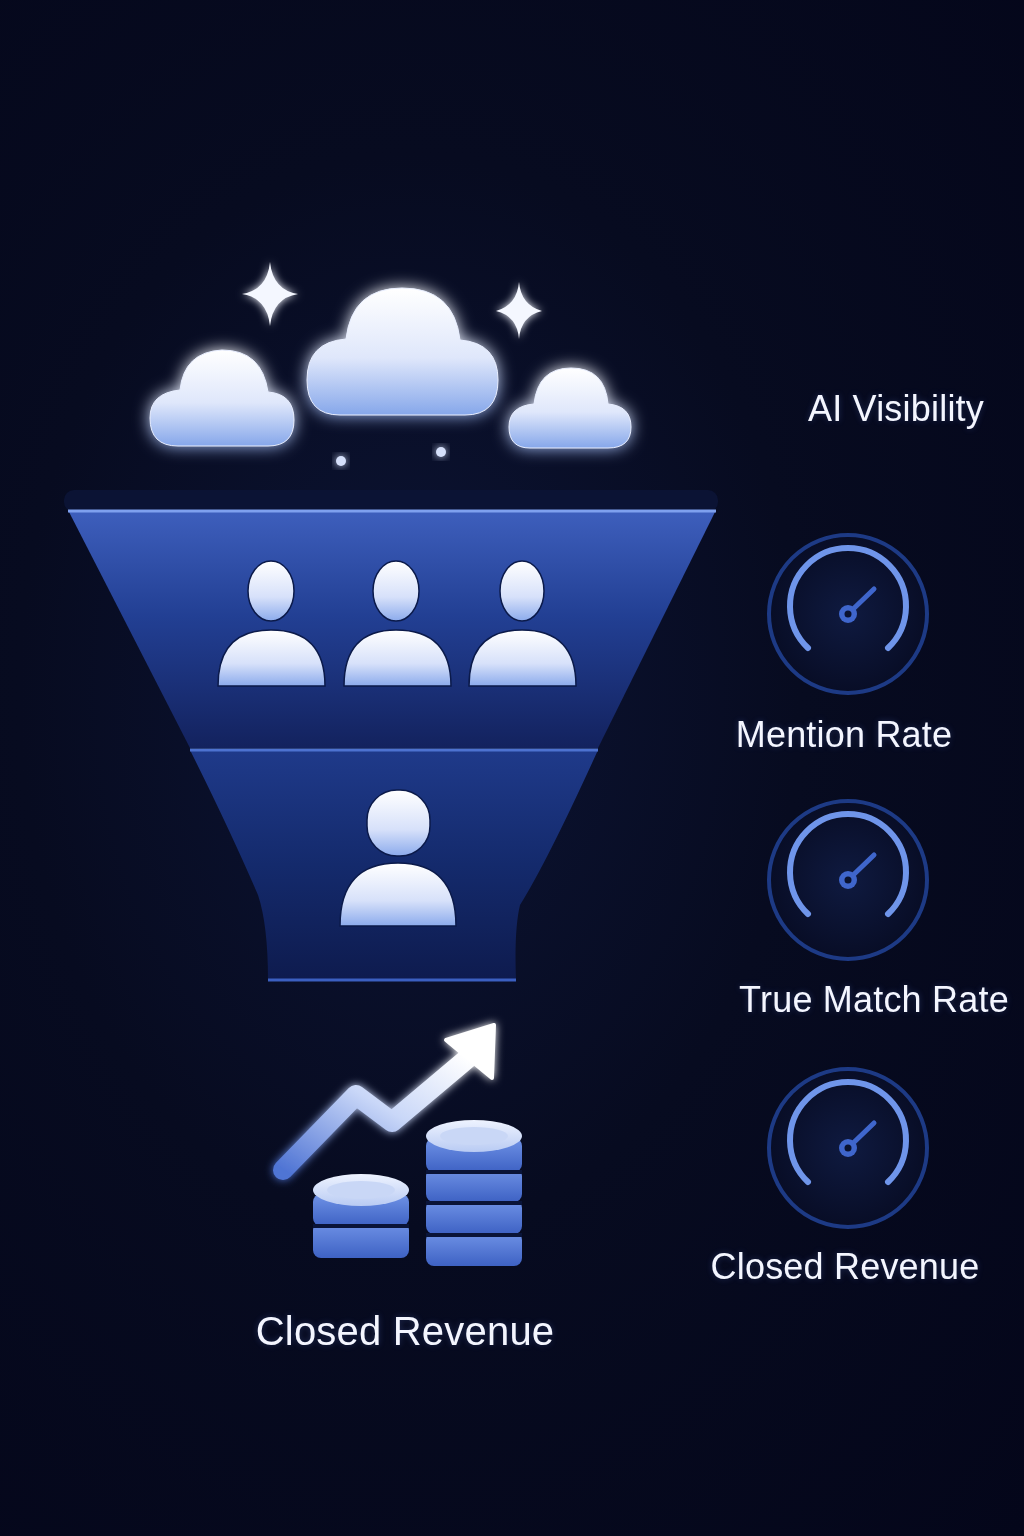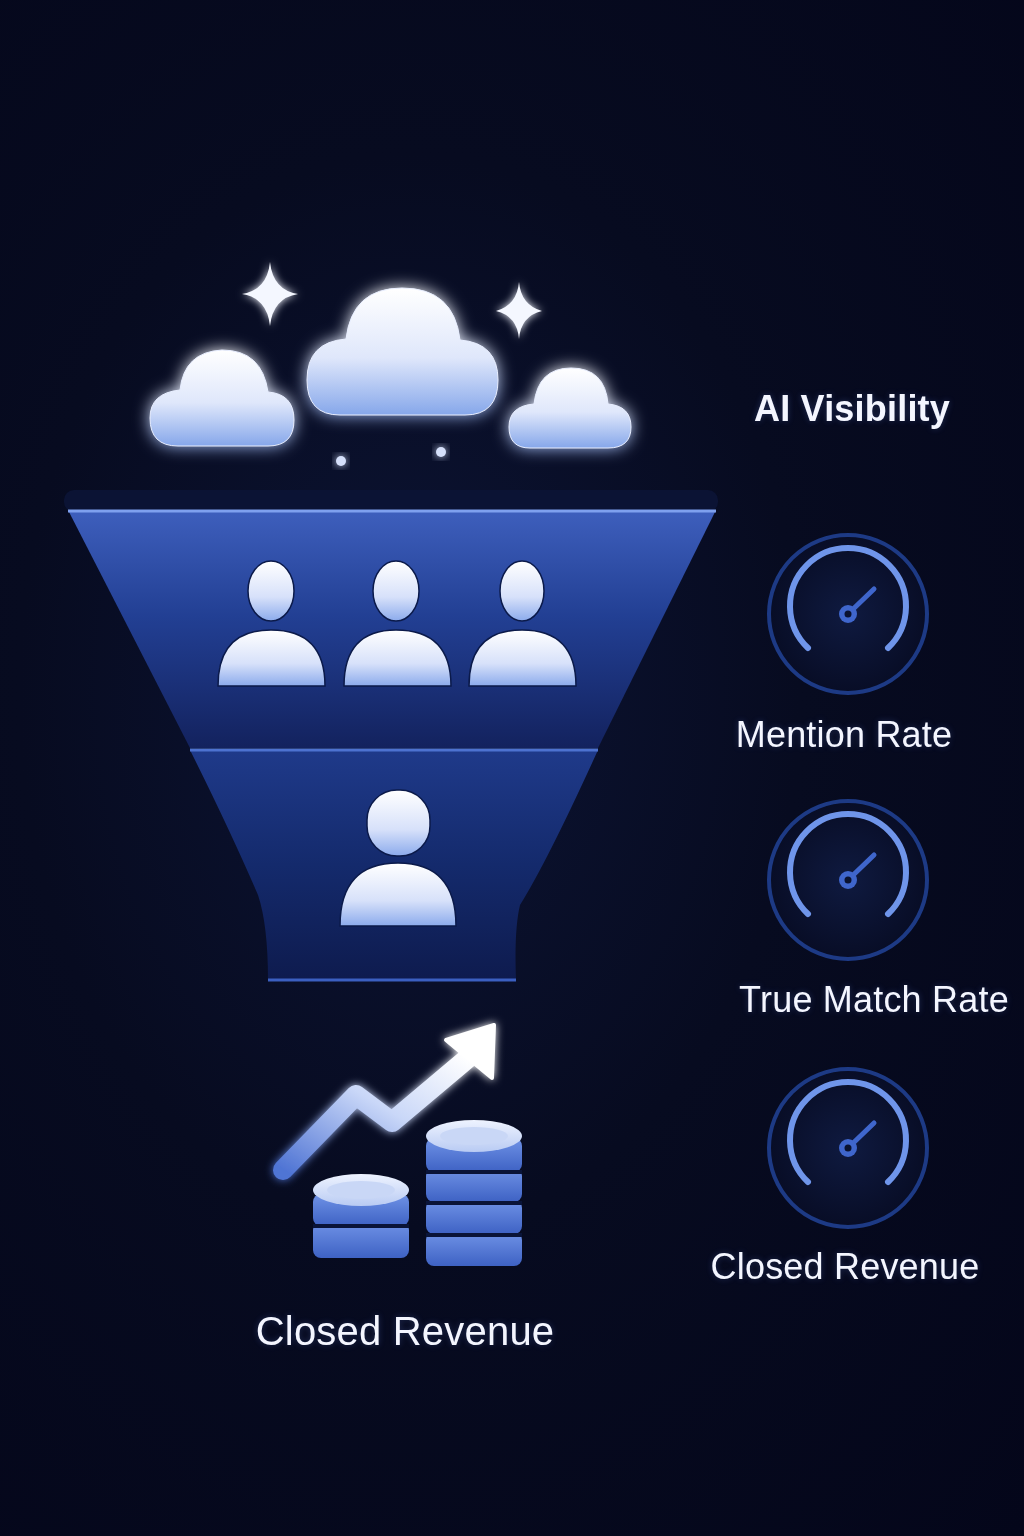--- a/index.html
+++ b/index.html
@@ -165,17 +165,17 @@
   </g>
   <g transform="translate(848 1148)">
     <circle r="79" fill="url(#gaugeFill)" stroke="#1d3a85" stroke-width="4"></circle>
     <path d="M-40 34 A58 58 0 1 1 40 34" fill="none" stroke="#6f95ea" stroke-width="6" stroke-linecap="round"></path>
     <line x1="0" y1="0" x2="26" y2="-25" stroke="#3f66cc" stroke-width="5" stroke-linecap="round"></line>
     <circle r="9" fill="#3f66cc"></circle>
       <circle r="3.5" fill="#0a1230"></circle>
   </g>
 </svg>
 
-<div class="label label-right" style="left:852px; top:388px;font-weight:bold;">AI Visibility</div>
+<div class="label label-right" style="left:896px; top:388px;">AI Visibility</div>
 <div class="label label-right" style="left:844px; top:714px;text-align:center;">Mention Rate</div>
 <div class="label label-right" style="left:874px; top:979px;">True Match Rate</div>
 <div class="label label-right" style="left:845px; top:1246px;">Closed Revenue</div>
 <div class="label label-bottom" style="left:405px; top:1309px;">Closed Revenue</div>
 
 </body></html>

